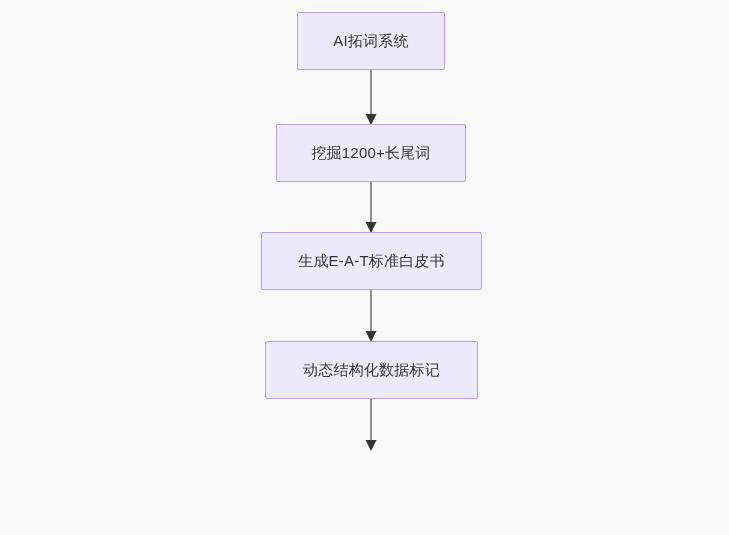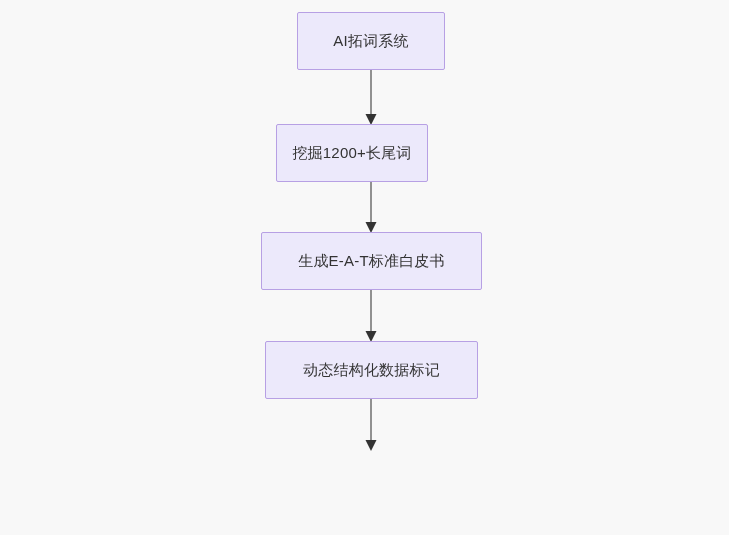--- a/index.html
+++ b/index.html
@@ -70,21 +70,21 @@
 
   <svg class="edge" style="left:356px; top:399px; width:30px; height:53px;" viewBox="0 0 30 53">
     <line class="edge-line" x1="15" y1="0" x2="15" y2="45"></line>
     <polygon class="edge-head" points="15,52 9.5,41 20.5,41"></polygon>
   </svg>
 
   <div class="node" style="left:297px; top:12px; width:148px; height:58px;">
     <span>AI拓词系统</span>
   </div>
 
-  <div class="node" style="left:276px; top:124px; width:152px; height:58px;">
+  <div class="node" style="left:276px; top:124px; width:190px; height:58px;">
     <span>挖掘1200+长尾词</span>
   </div>
 
   <div class="node" style="left:261px; top:232px; width:221px; height:58px;">
     <span>生成E-A-T标准白皮书</span>
   </div>
 
   <div class="node" style="left:265px; top:341px; width:213px; height:58px;">
     <span>动态结构化数据标记</span>
   </div>

